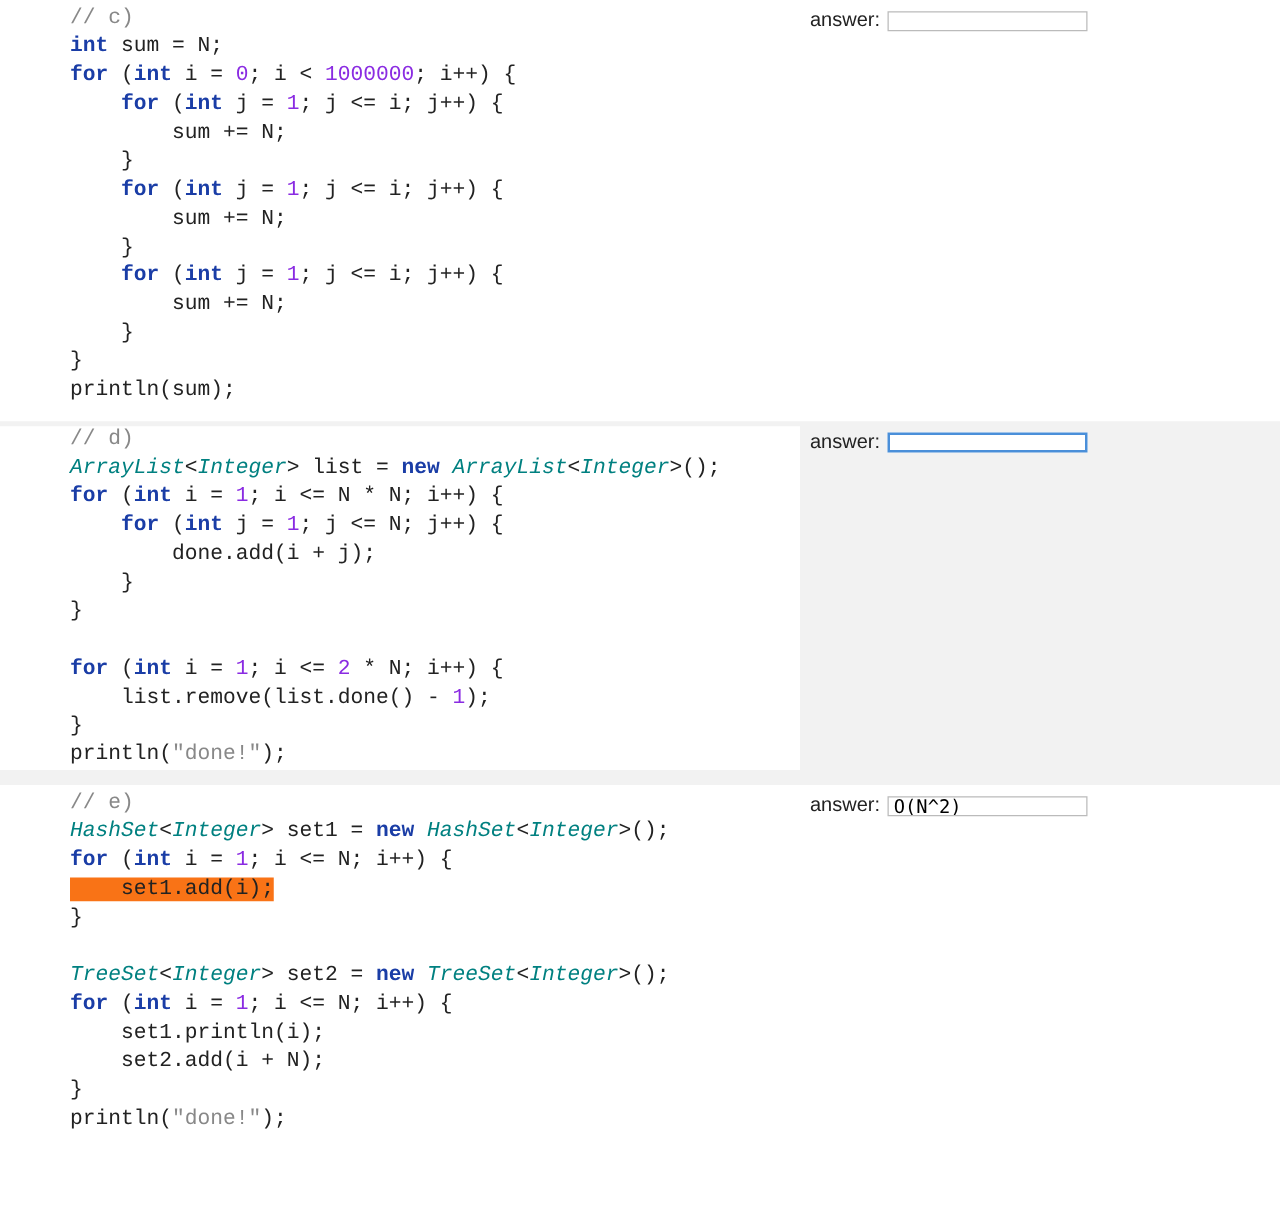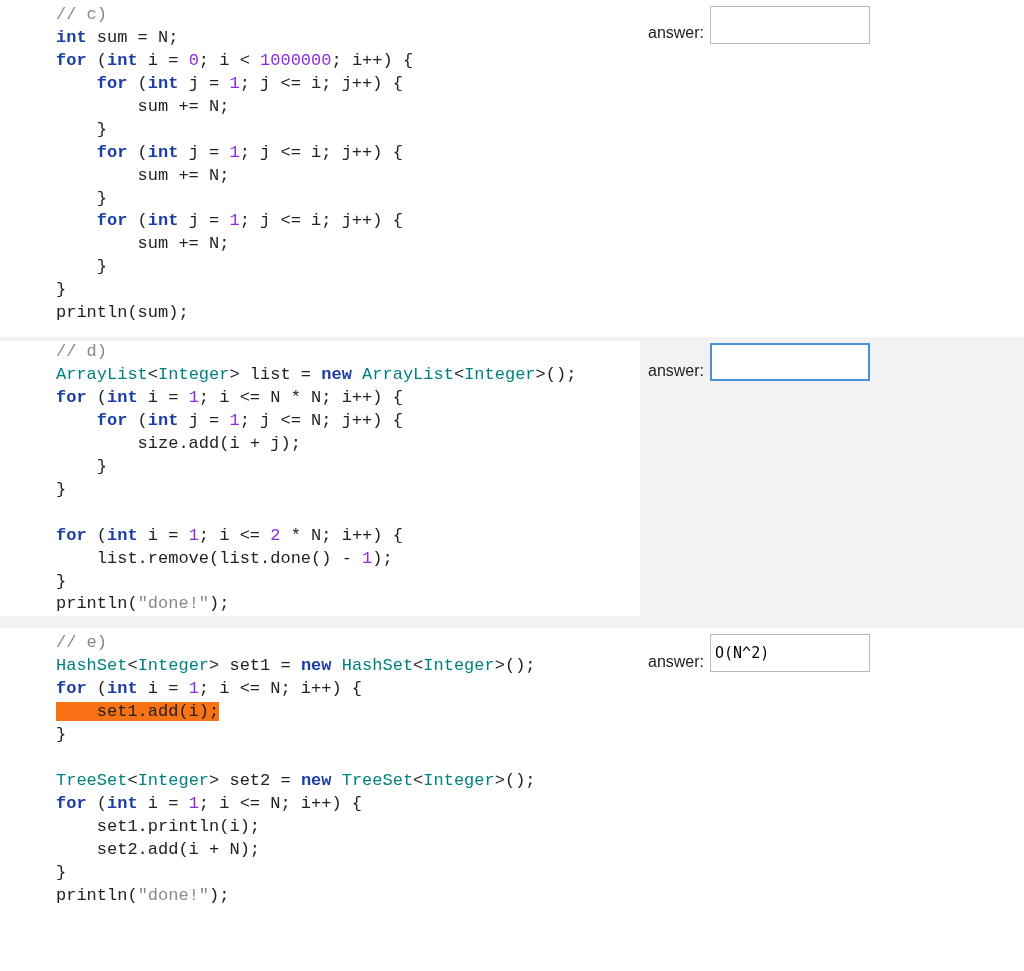--- a/index.html
+++ b/index.html
@@ -24,48 +24,48 @@
   .panel.shaded { background: #f2f2f2; }
   .code {
     flex: 0 0 640px;
     padding-left: 56px;
     white-space: pre;
     background: #fff;
   }
   .answer-slot {
     flex: 1;
     display: flex;
-    align-items: flex-end;
+    align-items: center;
     gap: 6px;
     padding-top: 2px;
     padding-right: 40px;
     font-family: Arial, Helvetica, sans-serif;
     font-size: 16px;
     color: #222;
   }
   .answer-slot .lbl { white-space: nowrap; }
   .answer-slot input {
     width: 160px;
-    height: 38px;
+    height: 16px;
     font-family: "Menlo","Consolas",monospace;
     font-size: 15px;
     padding: 1px 4px;
     border: 1px solid #bbb;
     background: #fff;
   }
   .answer-slot input.focused {
     border: 2px solid #4a8fd9;
     outline: none;
   }
   .kw { color: #1a3da6; font-weight: bold; }
   .nm { color: #8a2be2; }
   .co { color: #888; }
   .st { color: #888; }
   .sel { background: #f97316; }
-  .cls { color: #008080; }
+  .cls { color: #008080; font-style: italic; }
 </style>
 </head>
 <body>
 
 <div class="container">
 
   <div class="panel">
     <div class="code"><span class="co">// c)</span>
 <span class="kw">int</span><span> sum = N;</span>
 <span class="kw">for</span><span> (</span><span class="kw">int</span><span> i = </span><span class="nm">0</span><span>; i &lt; </span><span class="nm">1000000</span><span>; i++) {</span>
@@ -84,21 +84,21 @@
       <span class="lbl">answer:</span>
       <input type="text" value="" style="">
     </div>
   </div>
 
   <div class="panel shaded">
     <div class="code"><span class="co">// d)</span>
 <span class="cls">ArrayList</span><span>&lt;</span><span class="cls">Integer</span><span>&gt; list = </span><span class="kw">new</span><span> </span><span class="cls">ArrayList</span><span>&lt;</span><span class="cls">Integer</span><span>&gt;();</span>
 <span class="kw">for</span><span> (</span><span class="kw">int</span><span> i = </span><span class="nm">1</span><span>; i &lt;= N * N; i++) {</span>
 <span class="kw">    for</span><span> (</span><span class="kw">int</span><span> j = </span><span class="nm">1</span><span>; j &lt;= N; j++) {</span>
-<span>        size.add(i + j);</span>
+<span>        done.add(i + j);</span>
 <span>    }</span>
 <span>}</span>
 <span></span>
 <span class="kw">for</span><span> (</span><span class="kw">int</span><span> i = </span><span class="nm">1</span><span>; i &lt;= </span><span class="nm">2</span><span> * N; i++) {</span>
 <span>    list.remove(list.done() - </span><span class="nm">1</span><span>);</span>
 <span>}</span>
 <span>println(</span><span class="st">"done!"</span><span>);</span></div>
     <div class="answer-slot">
       <span class="lbl">answer:</span>
       <input type="text" class="focused" value="" style="">

